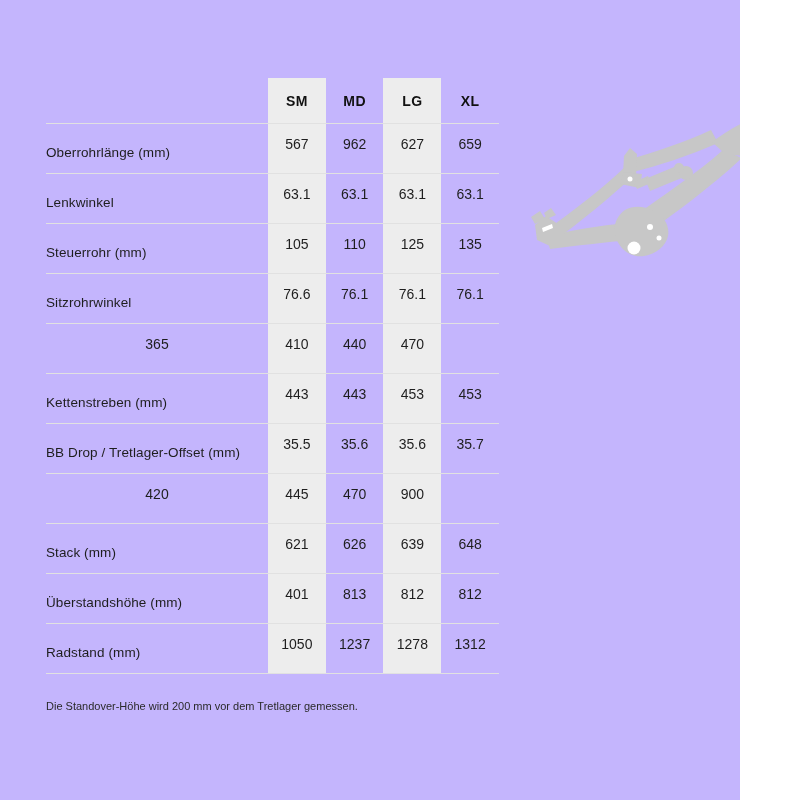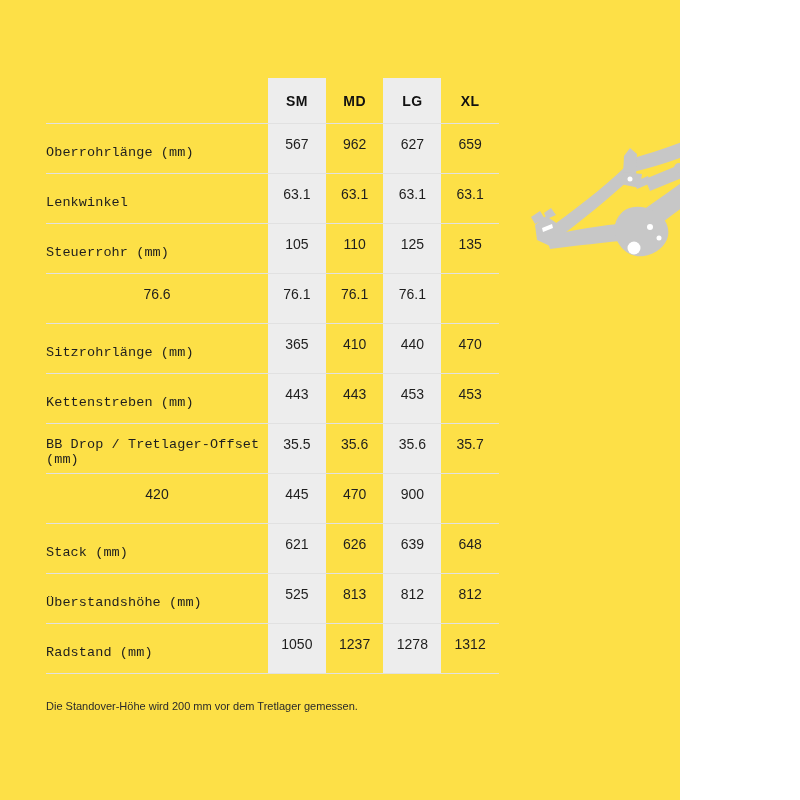--- a/index.html
+++ b/index.html
@@ -3,23 +3,23 @@
 <meta charset="utf-8">
 <style>
   html, body {
     margin: 0;
     padding: 0;
     background: #ffffff;
     font-family: "Liberation Sans", sans-serif;
   }
   .page {
     position: relative;
-    width: 680px;
+    width: 740px;
     height: 800px;
-    background: #fde047;
+    background: #c4b5fd;
     overflow: hidden;
   }
 
   
   .geo-table {
     position: absolute;
     left: 46px;
     top: 78px;
     width: 453px;
     border-bottom: 1px solid #e1e1e1;
@@ -53,21 +53,20 @@
     font-size: 14px;
     font-weight: 700;
     letter-spacing: 0.4px;
     color: #111111;
   }
   .row-label {
     font-size: 13.5px;
     color: #1e1e1e;
     padding-top: 7px;
     letter-spacing: 0.1px;
-    font-family: Liberation Mono, monospace;
   }
   .cell {
     text-align: center;
     font-size: 14px;
     color: #1e1e1e;
     padding-bottom: 9px;
   }
 
   
   .footnote {
@@ -122,28 +121,28 @@
 
     <div class="row">
       <div class="row-label">Steuerrohr (mm)</div>
       <div class="cell">105</div>
       <div class="cell">110</div>
       <div class="cell">125</div>
       <div class="cell">135</div>
     </div>
 
     <div class="row">
+      <div class="row-label">Sitzrohrwinkel</div>
       <div class="cell">76.6</div>
       <div class="cell">76.1</div>
       <div class="cell">76.1</div>
       <div class="cell">76.1</div>
     </div>
 
     <div class="row">
-      <div class="row-label">Sitzrohrlänge (mm)</div>
       <div class="cell">365</div>
       <div class="cell">410</div>
       <div class="cell">440</div>
       <div class="cell">470</div>
     </div>
 
     <div class="row">
       <div class="row-label">Kettenstreben (mm)</div>
       <div class="cell">443</div>
       <div class="cell">443</div>
@@ -169,21 +168,21 @@
     <div class="row">
       <div class="row-label">Stack (mm)</div>
       <div class="cell">621</div>
       <div class="cell">626</div>
       <div class="cell">639</div>
       <div class="cell">648</div>
     </div>
 
     <div class="row">
       <div class="row-label">Überstandshöhe (mm)</div>
-      <div class="cell">525</div>
+      <div class="cell">401</div>
       <div class="cell">813</div>
       <div class="cell">812</div>
       <div class="cell">812</div>
     </div>
 
     <div class="row">
       <div class="row-label">Radstand (mm)</div>
       <div class="cell">1050</div>
       <div class="cell">1237</div>
       <div class="cell">1278</div>

